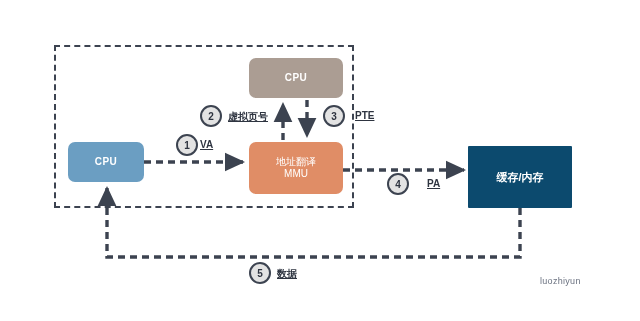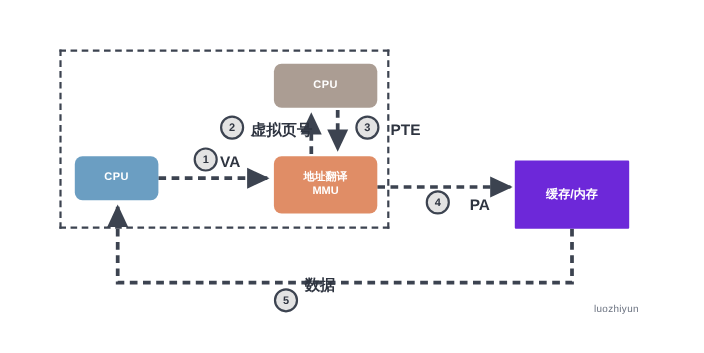--- a/index.html
+++ b/index.html
@@ -56,26 +56,26 @@
     font-size: 10px;
     font-weight: bold;
     letter-spacing: 0.5px;
   }
   #box-mmu {
     left: 249px; top: 142px;
     width: 94px; height: 52px;
     background: #e08d66;
     border-radius: 7px;
     font-size: 10px;
-    font-weight: bold;
+    font-weight: normal;
   }
   #box-mem {
     left: 468px; top: 146px;
     width: 104px; height: 62px;
-    background: #6d28d9;
+    background: #0c4a6e;
     border-radius: 1px;
     font-size: 11px;
     font-weight: bold;
   }
 
   
   #region-cpu-chip {
     position: absolute;
     left: 54px; top: 45px;
     width: 300px; height: 163px;
@@ -102,29 +102,30 @@
   #badge-1 { left: 176px; top: 134px; }
   #badge-2 { left: 200px; top: 105px; }
   #badge-3 { left: 323px; top: 105px; }
   #badge-4 { left: 387px; top: 173px; }
   #badge-5 { left: 249px; top: 262px; }
 
   
   .cap {
     position: absolute;
     color: #2e3440;
-    font-size: 14px;
+    font-size: 10px;
     font-weight: bold;
     white-space: nowrap;
+    text-decoration: underline;
   }
   #cap-va   { left: 200px; top: 139px; text-align: center; }
   #cap-vpn  { left: 228px; top: 110px; }
   #cap-pte  { left: 355px; top: 110px; }
   #cap-pa   { left: 427px; top: 178px; }
-  #cap-data { left: 277px; top: 251px; }
+  #cap-data { left: 277px; top: 267px; }
 
   
   #watermark {
     position: absolute;
     left: 540px; top: 276px;
     color: #6b7280;
     font-family: Liberation Sans, sans-serif;
     font-size: 9px;
     letter-spacing: 0.3px;
   }

